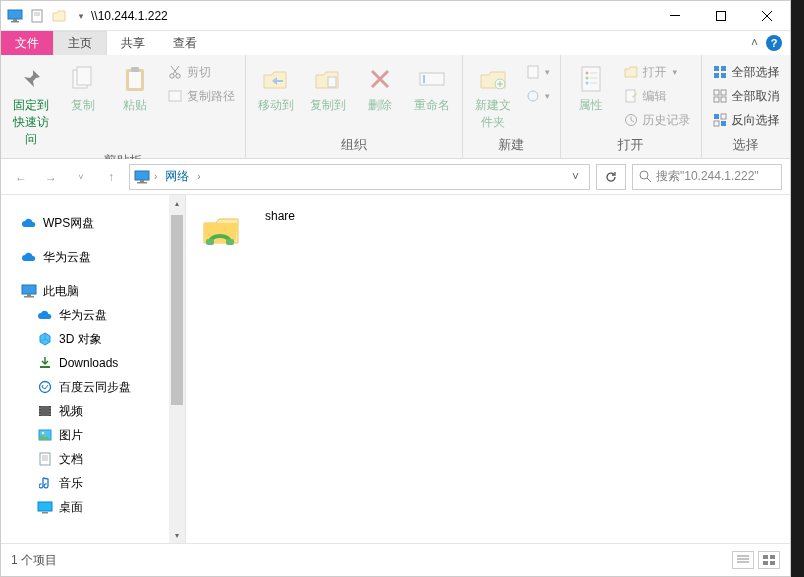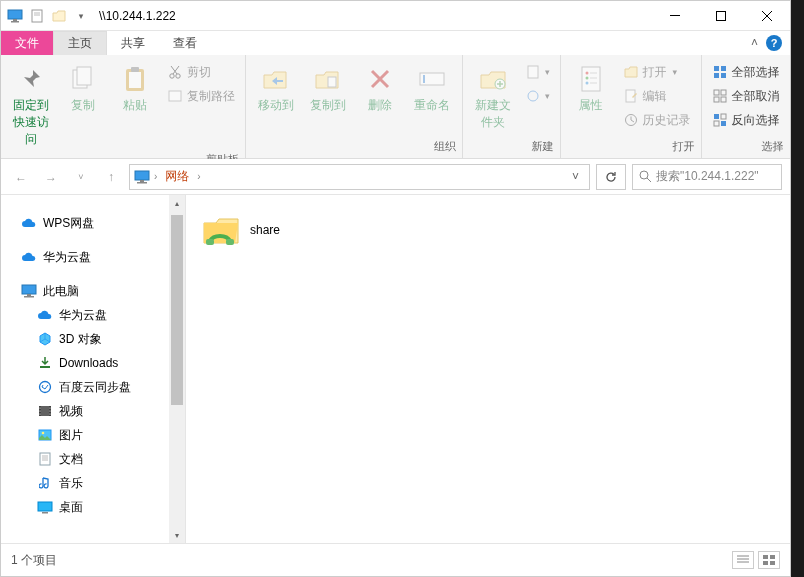--- a/index.html
+++ b/index.html
@@ -1,55 +1,55 @@
 <!DOCTYPE html>
 <html><head>
 <meta charset="utf-8">
 <style>
 *{margin:0;padding:0;box-sizing:border-box;font-family:"Microsoft YaHei","Segoe UI",sans-serif;font-size:12px}
 body{background:#1a1a1a;width:804px;height:577px;overflow:hidden}
 .window{background:#fff;width:791px;height:577px;display:flex;flex-direction:column;border:1px solid #ccc}
 .titlebar{height:30px;display:flex;align-items:center;background:#fff;border-bottom:1px solid #e5e5e5}
 .titlebar-left{display:flex;align-items:center;padding-left:4px;gap:2px}
 .sys-icon{width:20px;height:20px;display:flex;align-items:center;justify-content:center}
-.title-text{margin-left:8px;color:#000}
+.title-text{margin-left:0;color:#000}
 .titlebar-right{margin-left:auto;display:flex}
 .win-btn{width:46px;height:30px;display:flex;align-items:center;justify-content:center;color:#000}
 .tabs{height:24px;display:flex;background:#fff}
 .tab{padding:0 14px;display:flex;align-items:center;color:#444}
 .tab.file{background:#ec4899;color:#fff}
 .tab.active{background:#e5e5e5;border-top:1px solid #ddd;border-left:1px solid #ddd;border-right:1px solid #ddd}
 .tabs-right{margin-left:auto;display:flex;align-items:center;padding-right:8px;gap:8px}
 .ribbon{height:104px;background:#f5f5f5;border-bottom:1px solid #ddd;display:flex}
 .ribbon-group{display:flex;flex-direction:column;border-right:1px solid #ddd;padding:2px 6px}
 .ribbon-group-content{flex:1;display:flex;align-items:flex-start;gap:4px;padding-top:4px}
-.ribbon-group-label{text-align:right;color:#666;font-size:11px;padding:2px 0}
+.ribbon-group-label{text-align:center;color:#666;font-size:13px;padding:2px 0}
 .ribbon-btn-lg{display:flex;flex-direction:column;align-items:center;justify-content:flex-start;width:48px;padding:2px;text-align:center;color:#15803d}
 .ribbon-btn-lg .icn{width:32px;height:32px;margin-bottom:2px;display:flex;align-items:center;justify-content:center}
 .ribbon-btn-lg.disabled{opacity:.45}
 .ribbon-col{display:flex;flex-direction:column;gap:2px}
 .ribbon-btn-sm{display:flex;align-items:center;gap:4px;padding:2px 4px;color:#444;height:22px}
 .ribbon-btn-sm.disabled{opacity:.45}
 .ribbon-btn-sm .si{width:16px;height:16px;display:flex;align-items:center;justify-content:center}
 .addr-row{height:36px;display:flex;align-items:center;padding:4px 8px;gap:6px;background:#fff;border-bottom:1px solid #e5e5e5}
 .nav-btn{width:24px;height:24px;display:flex;align-items:center;justify-content:center;color:#999}
 .addr-bar{flex:1;height:26px;border:1px solid #ccc;display:flex;align-items:center;padding:0 4px;gap:2px}
-.crumb{padding:0 4px;color:#c2410c;display:flex;align-items:center;height:100%}
+.crumb{padding:0 4px;color:#0369a1;display:flex;align-items:center;height:100%}
 .crumb-sep{color:#888;font-size:10px;padding:0 2px}
 .addr-drop{margin-left:auto;color:#666;padding:0 6px}
 .refresh-box{width:30px;height:26px;border:1px solid #ccc;display:flex;align-items:center;justify-content:center;color:#555}
 .search-box{width:150px;height:26px;border:1px solid #ccc;display:flex;align-items:center;padding:0 6px;color:#888;gap:4px}
 .body-area{flex:1;display:flex;overflow:hidden}
 .nav-pane{width:185px;border-right:1px solid #e5e5e5;overflow-y:auto;padding:6px 0;position:relative}
 .nav-item{display:flex;align-items:center;height:24px;padding-left:20px;gap:6px;color:#000}
 .nav-item.l2{padding-left:36px}
 .nav-item .ni{width:16px;height:16px;display:flex;align-items:center;justify-content:center}
 .nav-item .pin{margin-left:auto;margin-right:12px;color:#999;font-size:10px}
 .content-pane{flex:1;padding:10px;position:relative}
-.folder-item{display:flex;align-items:center;gap:8px;padding:4px;width:200px}
+.folder-item{display:flex;align-items:flex-start;gap:23px;padding:4px;width:200px}
 .folder-icon{width:42px;height:42px;position:relative}
 .status-bar{height:30px;border-top:1px solid #e5e5e5;display:flex;align-items:center;padding:16px 10px;color:#555;font-size:11px}
 .status-right{margin-left:auto;display:flex;gap:4px}
 .view-btn{width:22px;height:18px;border:1px solid #ccc;display:flex;align-items:center;justify-content:center;font-size:9px;color:#666}
 .help-circle{width:16px;height:16px;border-radius:50%;background:#1979ca;color:#fff;display:flex;align-items:center;justify-content:center;font-size:11px;font-weight:bold}
 svg{display:block}
 .scrollbar-track{position:absolute;right:0;top:0;bottom:0;width:16px;background:#f0f0f0}
 .scrollbar-thumb{position:absolute;left:2px;right:2px;top:20px;height:190px;background:#c2c2c2}
 .scrollbar-arrow{position:absolute;left:0;right:0;height:16px;display:flex;align-items:center;justify-content:center;color:#666;font-size:8px}
 </style>

